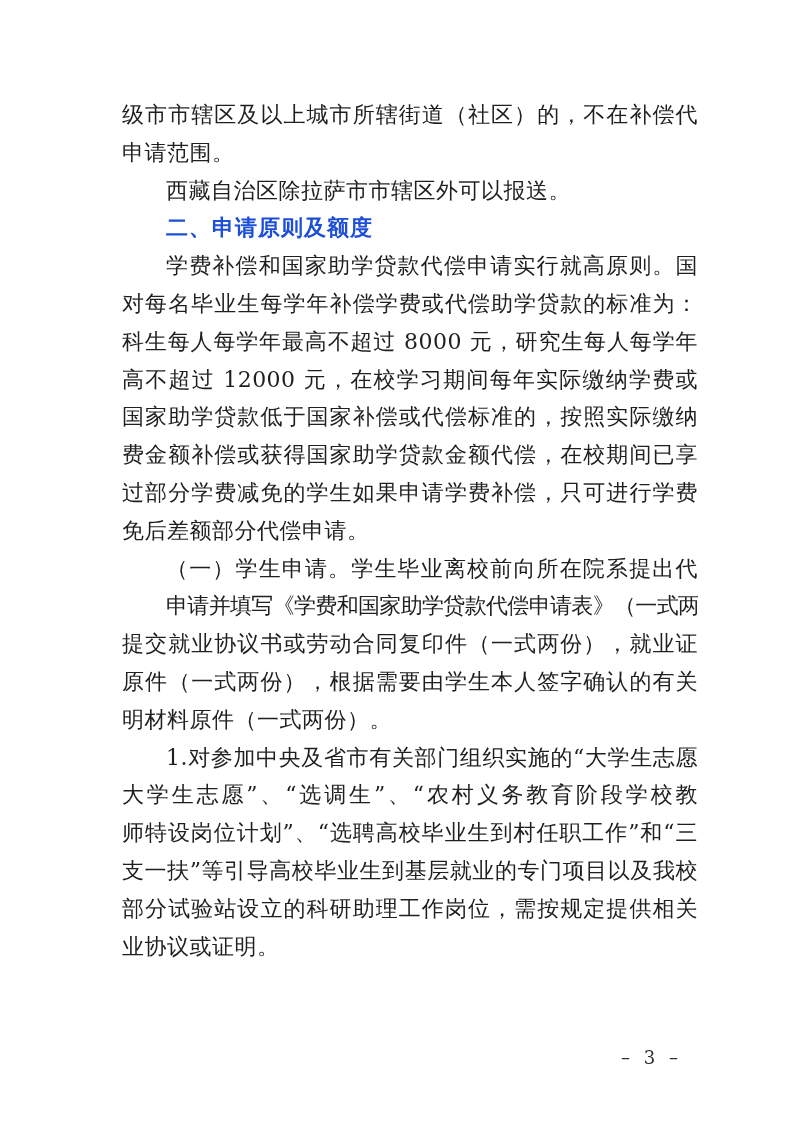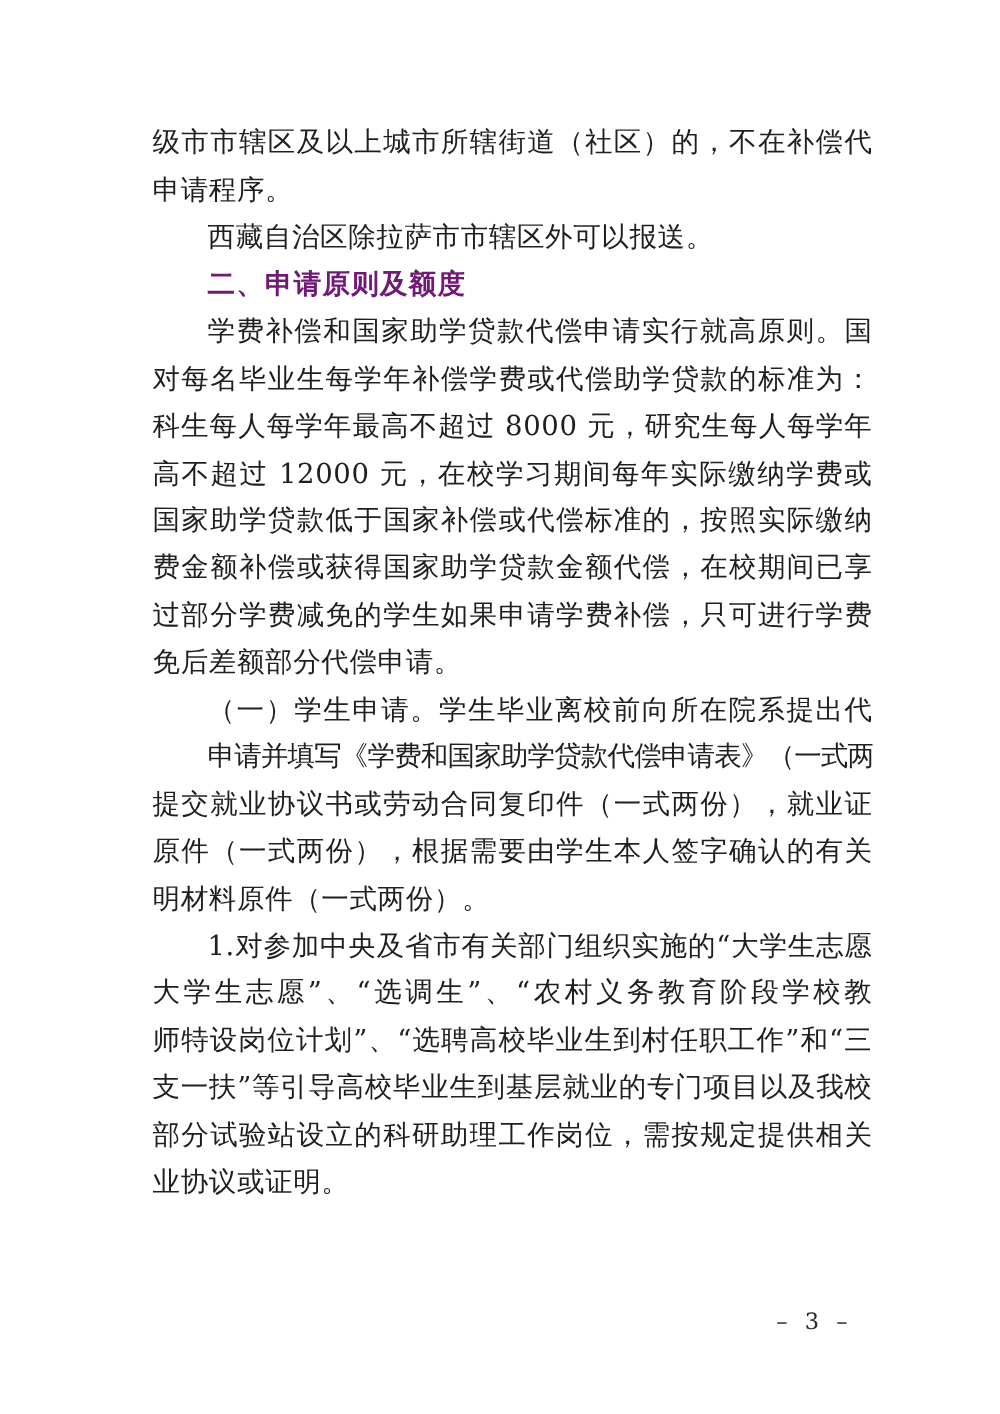--- a/index.html
+++ b/index.html
@@ -35,21 +35,21 @@
   .line.left {
     text-align: left;
     text-align-last: left;
   }
   .line.indent {
     text-indent: 44px;
   }
   .line.heading {
     font-family: "DejaVu Sans", "Liberation Sans", sans-serif;
     font-weight: bold;
-    color: #701a75;
+    color: #1d4ed8;
     text-align: left;
     text-align-last: left;
     letter-spacing: 1px;
   }
   .line.tight {
     letter-spacing: -2px;
     margin-left: 44px;
   }
   .page-number {
     position: absolute;
@@ -62,21 +62,21 @@
     color: #2a2a2a;
     letter-spacing: 4px;
   }
 </style>
 </head>
 <body>
 
 <div class="page">
   <div class="content">
     <div class="line">级市市辖区及以上城市所辖街道（社区）的，不在补偿代偿</div>
-    <div class="line left">申请程序。</div>
+    <div class="line left">申请范围。</div>
     <div class="line left indent">西藏自治区除拉萨市市辖区外可以报送。</div>
     <div class="line heading indent">二、申请原则及额度</div>
     <div class="line indent">学费补偿和国家助学贷款代偿申请实行就高原则。国家</div>
     <div class="line">对每名毕业生每学年补偿学费或代偿助学贷款的标准为：本</div>
     <div class="line">科生每人每学年最高不超过 8000 元，研究生每人每学年最</div>
     <div class="line">高不超过 12000 元，在校学习期间每年实际缴纳学费或获得</div>
     <div class="line">国家助学贷款低于国家补偿或代偿标准的，按照实际缴纳学</div>
     <div class="line">费金额补偿或获得国家助学贷款金额代偿，在校期间已享受</div>
     <div class="line">过部分学费减免的学生如果申请学费补偿，只可进行学费减</div>
     <div class="line left">免后差额部分代偿申请。</div>

